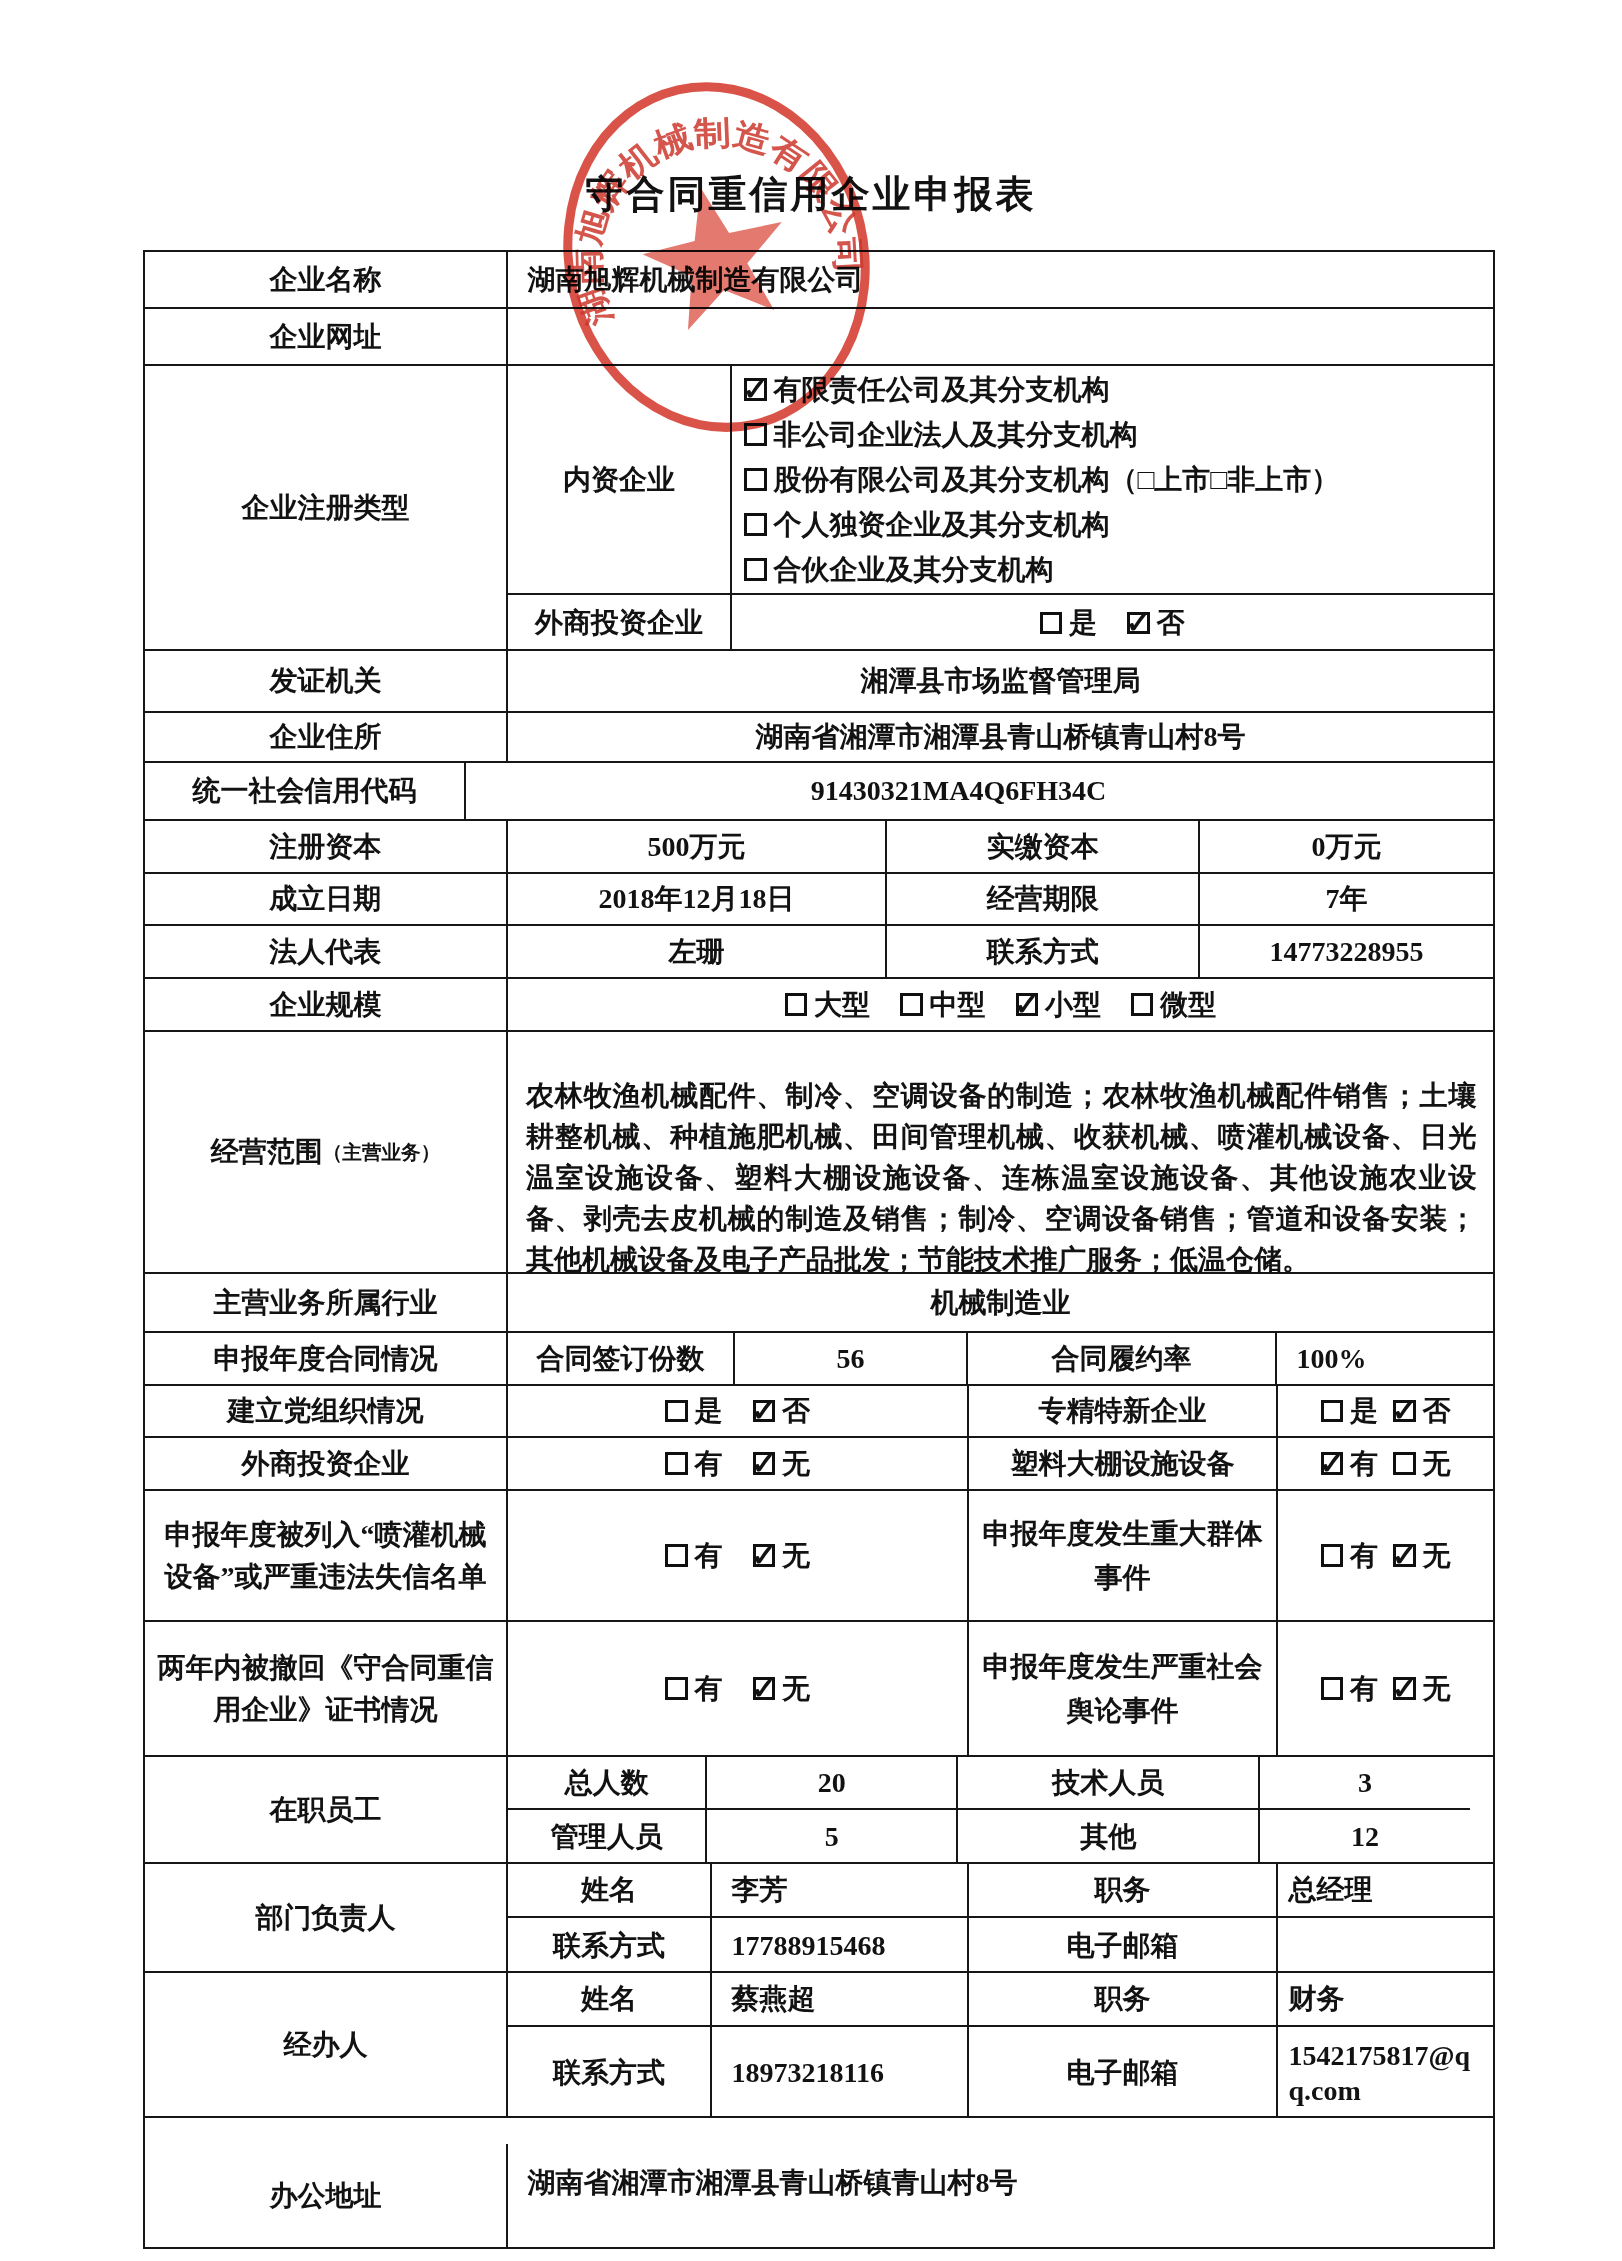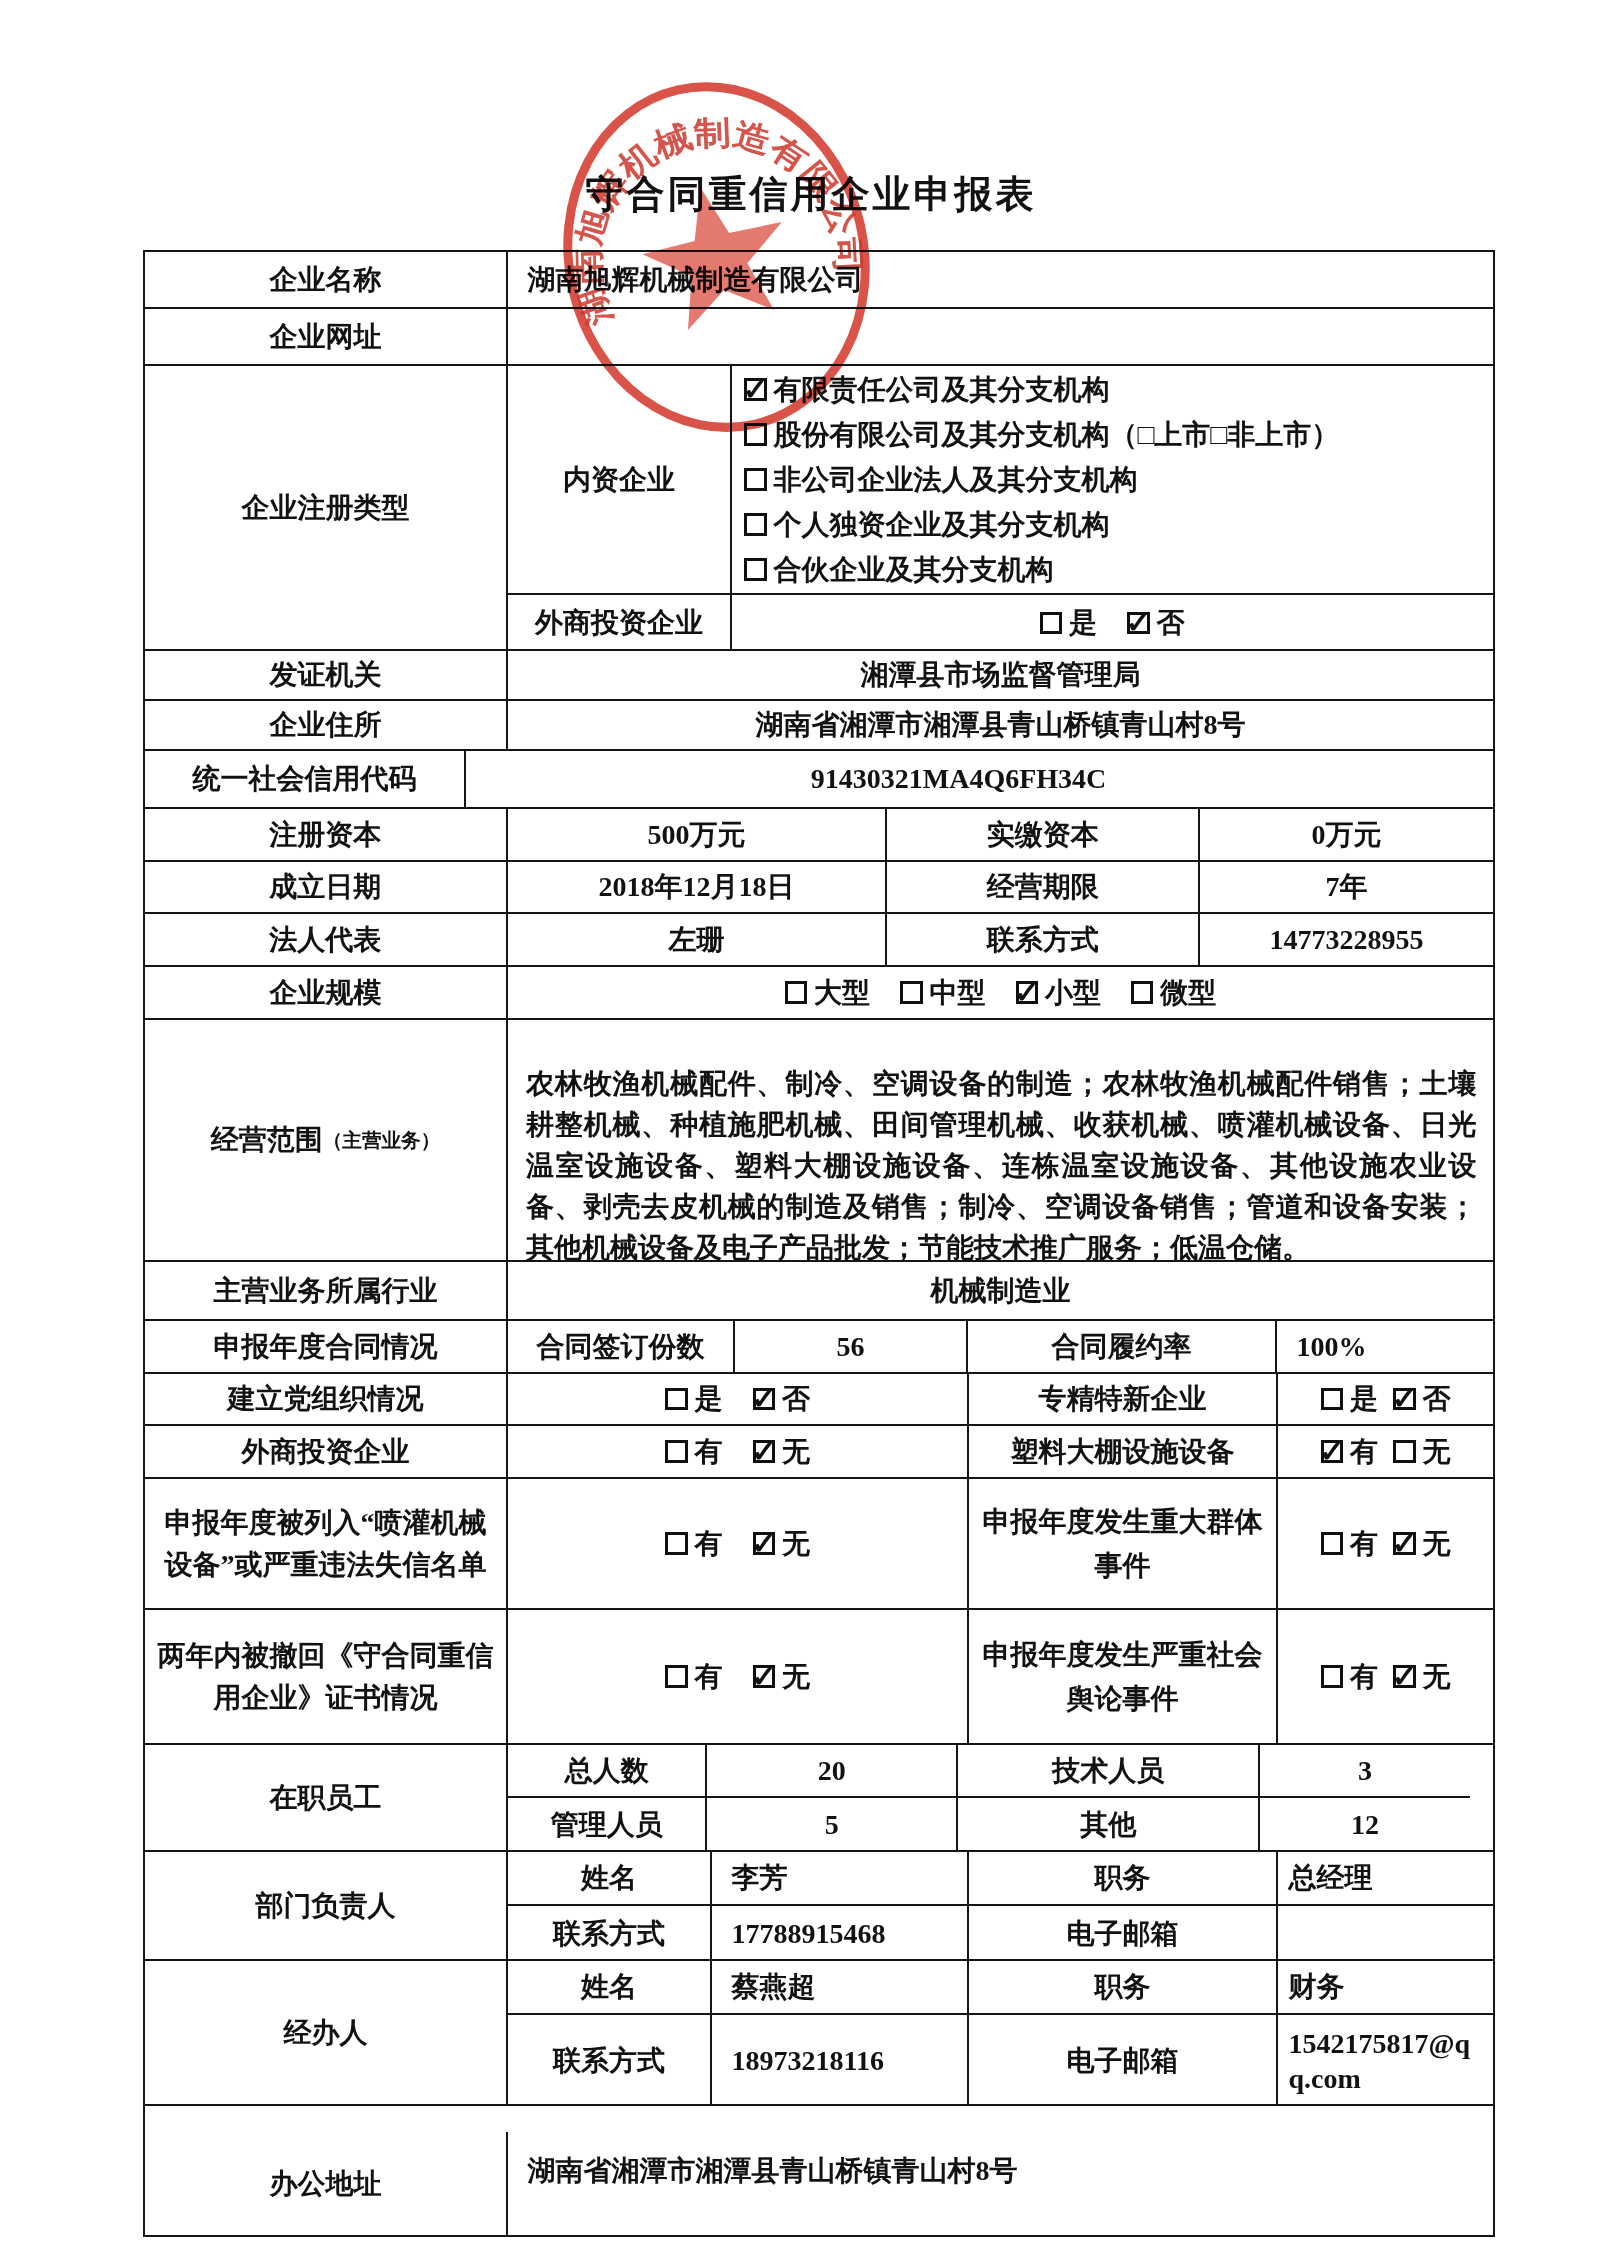--- a/index.html
+++ b/index.html
@@ -58,25 +58,25 @@
       <div class="sub" style="width:985px">
         <div class="subrow" style="height:229px">
           <div class="cell" style="width:224px">内资企业</div>
           <div class="cell opts" style="width:760px;align-items:flex-start">
             <div class="optline">
               <span class="cb on">✓</span>
               <span>有限责任公司及其分支机构</span>
             </div>
             <div class="optline">
               <span class="cb"></span>
+              <span>非公司企业法人及其分支机构</span>
+            </div>
+            <div class="optline">
+              <span class="cb"></span>
               <span>股份有限公司及其分支机构（□上市□非上市）</span>
-            </div>
-            <div class="optline">
-              <span class="cb"></span>
-              <span>非公司企业法人及其分支机构</span>
             </div>
             <div class="optline">
               <span class="cb"></span>
               <span>个人独资企业及其分支机构</span>
             </div>
             <div class="optline">
               <span class="cb"></span>
               <span>合伙企业及其分支机构</span>
             </div>
           </div>
@@ -90,21 +90,21 @@
             </span>
             <span class="pair">
               <span class="cb on">✓</span>
               <span>否</span>
             </span>
           </div>
         </div>
       </div>
     </div>
 
-    <div class="row" style="height:50px">
+    <div class="row" style="height:62px">
       <div class="cell" style="width:363px">发证机关</div>
       <div class="cell" style="width:985px">湘潭县市场监督管理局</div>
     </div>
 
     <div class="row" style="height:50px">
       <div class="cell" style="width:363px">企业住所</div>
       <div class="cell" style="width:985px">湖南省湘潭市湘潭县青山桥镇青山村8号</div>
     </div>
 
     <div class="row" style="height:58px">

